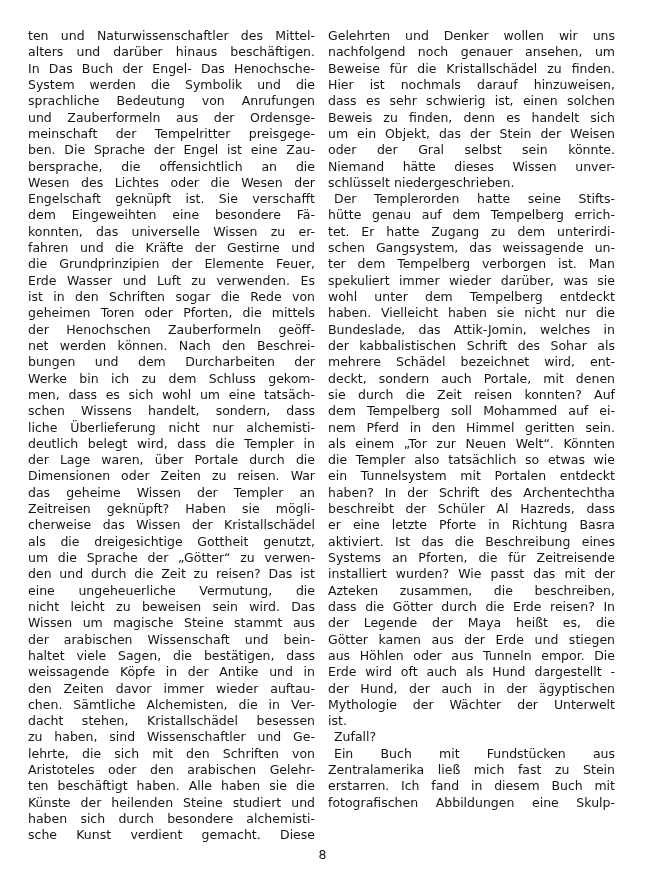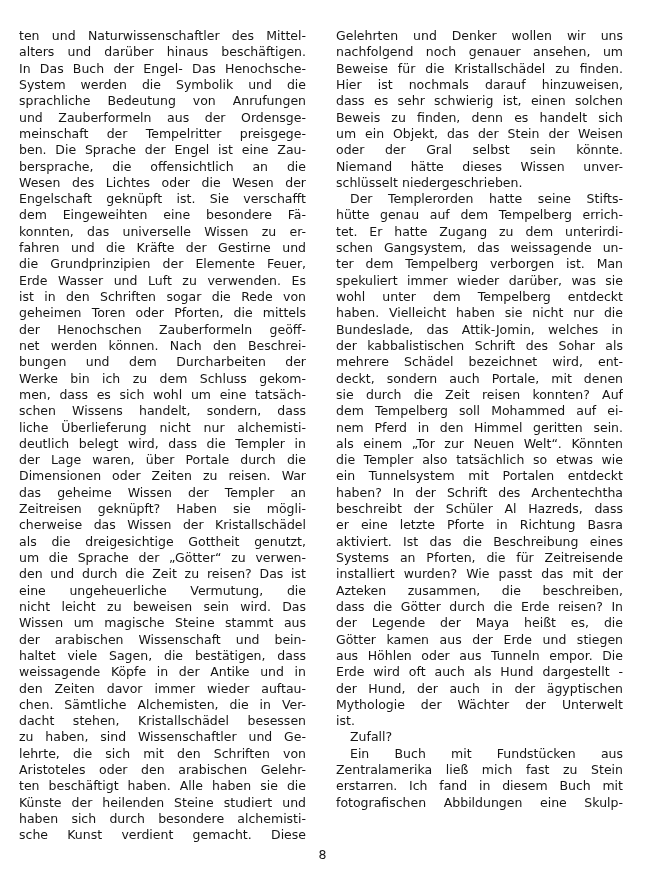--- a/index.html
+++ b/index.html
@@ -13,42 +13,41 @@
     height: 888px;
     background: #ffffff;
     font-family: "DejaVu Sans", sans-serif;
     font-size: 12.5px;
     color: #151515;
     overflow: hidden;
   }
   .columns {
     position: absolute;
     top: 28px;
-    left: 19px;
+    left: 28px;
     display: flex;
-    gap: 30px;
+    gap: 13px;
   }
   .col {
     width: 287px;
   }
   .line {
     height: 16.32px;
     line-height: 16.32px;
     text-align: justify;
     text-align-last: justify;
     overflow: hidden;
     white-space: normal;
     word-spacing: 0.02em;
   }
   .line.para-end {
     text-align-last: left;
   }
   .line.indent {
     padding-left: 6px;
-    margin-left: 8px;
   }
   .it {
   }
   .page-number {
     position: absolute;
     top: 847px;
     left: 0;
     width: 645px;
     text-align: center;
     font-size: 12.5px;

